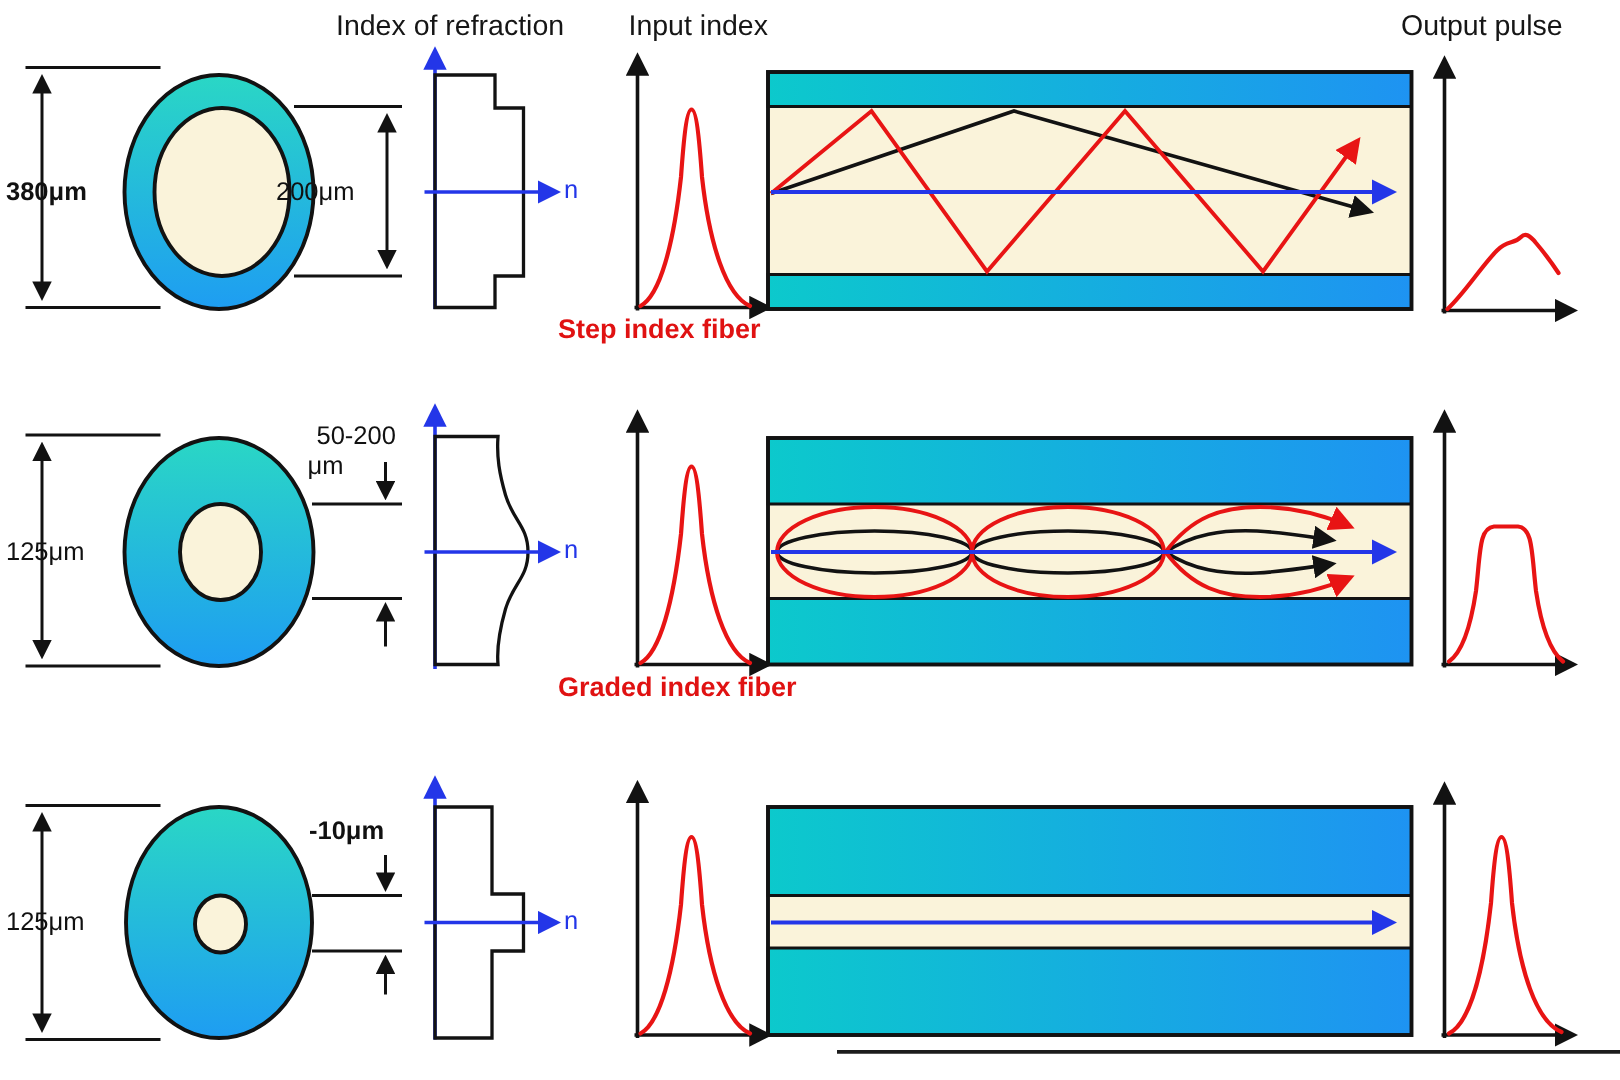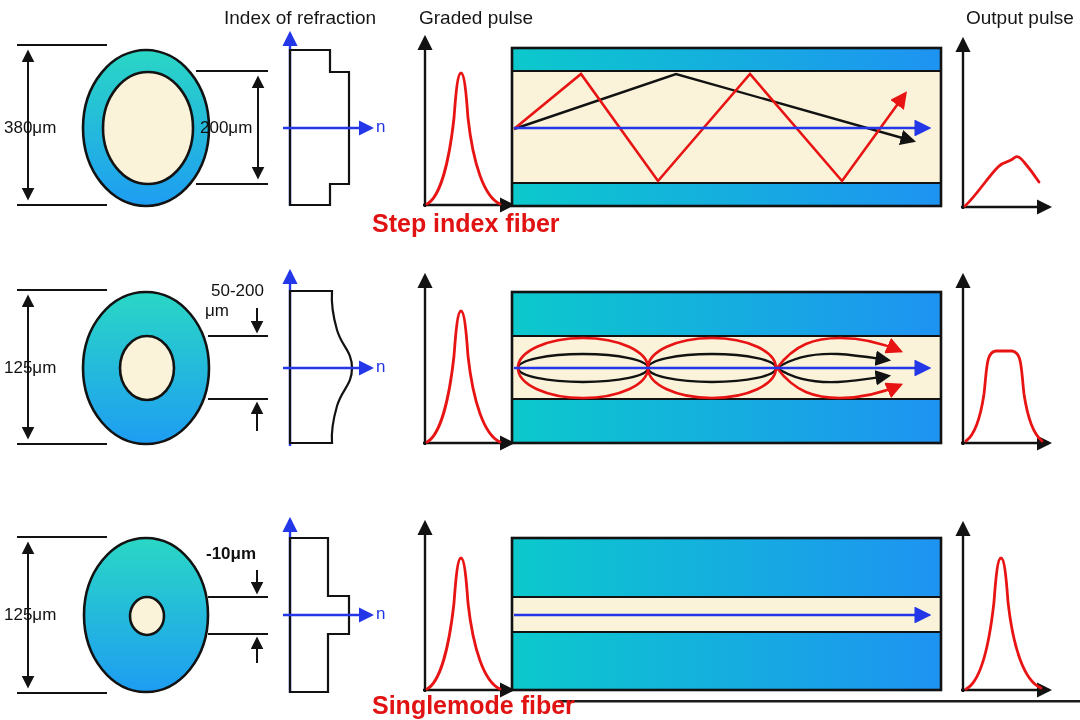--- a/index.html
+++ b/index.html
@@ -4,21 +4,21 @@
 <style>
   html,body{margin:0;padding:0;background:#fff;}
   .canvas{
     position:relative;width:1080px;height:720px;background:#fff;
     font-family:"Liberation Sans",sans-serif;overflow:hidden;text-align:right;
   }
   .canvas svg{position:absolute;left:0;top:0;}
   .hdr{position:absolute;font-size:19px;color:#161616;white-space:nowrap;}
   .dimlbl{position:absolute;font-size:17px;color:#111;white-space:nowrap;}
   .nlbl{position:absolute;font-size:17px;color:#2336e8;white-space:nowrap;}
-  .caption{position:absolute;font-size:25px;font-weight:bold;color:#e01212;white-space:nowrap;}
+  .caption{position:absolute;font-size:18px;font-weight:bold;color:#e01212;white-space:nowrap;}
   .outline{fill:none;stroke:#121212;stroke-width:2.2;}
   .dim{stroke:#121212;stroke-width:2;fill:none;}
   .axis{stroke:#121212;stroke-width:2.4;fill:none;}
   .baxis{stroke:#2336e8;stroke-width:2.4;fill:none;}
   .bray{stroke:#2336e8;stroke-width:2.6;fill:none;}
   .rray{stroke:#e81414;stroke-width:2.6;fill:none;}
   .kray{stroke:#121212;stroke-width:2.4;fill:none;}
   .pulse{stroke:#e81414;stroke-width:2.8;fill:none;stroke-linecap:round;}
 </style>
 </head>
@@ -161,31 +161,31 @@
       <line class="axis" x1="963" y1="692" x2="963" y2="524" marker-end="url(#mkB)"></line>
       <line class="axis" x1="961" y1="690" x2="1049" y2="690" marker-end="url(#mkB)"></line>
       <path class="pulse" d="M966,689 C980,682 989,647 994,602 C996,574 998,558 1001,558 C1004,558 1006,574 1008,602 C1013,647 1024,681 1041,688"></path>
     </g>
   </g>
 
   <rect x="558" y="700" width="522" height="2.5" fill="#1c1c1c"></rect>
 </svg>
 
 <div class="hdr" style="left:224px;top:7px;">Index of refraction</div>
-<div class="hdr" style="left:419px;top:7px;">Graded pulse</div>
-<div class="hdr" style="left:934px;top:7px;margin-left:32px;">Output pulse</div>
+<div class="hdr" style="left:419px;top:7px;">Input index</div>
+<div class="hdr" style="left:934px;top:7px;">Output pulse</div>
 
-<div class="dimlbl" style="left:4px;top:118px;">380μm</div>
-<div class="dimlbl" style="left:200px;top:118px;">200μm</div>
+<div class="dimlbl" style="left:4px;top:118px;font-weight:bold;">380μm</div>
+<div class="dimlbl" style="left:184px;top:118px;">200μm</div>
 <div class="nlbl" style="left:376px;top:117px;">n</div>
 <div class="caption" style="left:372px;top:209px;">Step index fiber</div>
 
 <div class="dimlbl" style="left:4px;top:358px;">125μm</div>
 <div class="dimlbl" style="left:211px;top:281px;">50-200</div>
 <div class="dimlbl" style="left:205px;top:301px;">μm</div>
 <div class="nlbl" style="left:376px;top:357px;">n</div>
+<div class="caption" style="left:372px;top:448px;">Graded index fiber</div>
 
 <div class="dimlbl" style="left:4px;top:605px;">125μm</div>
 <div class="dimlbl" style="left:206px;top:544px;font-weight:bold;">-10μm</div>
 <div class="nlbl" style="left:376px;top:604px;">n</div>
-<div class="caption" style="left:372px;top:691px;">Singlemode fiber</div>
 
 </div>
 
 </body></html>

